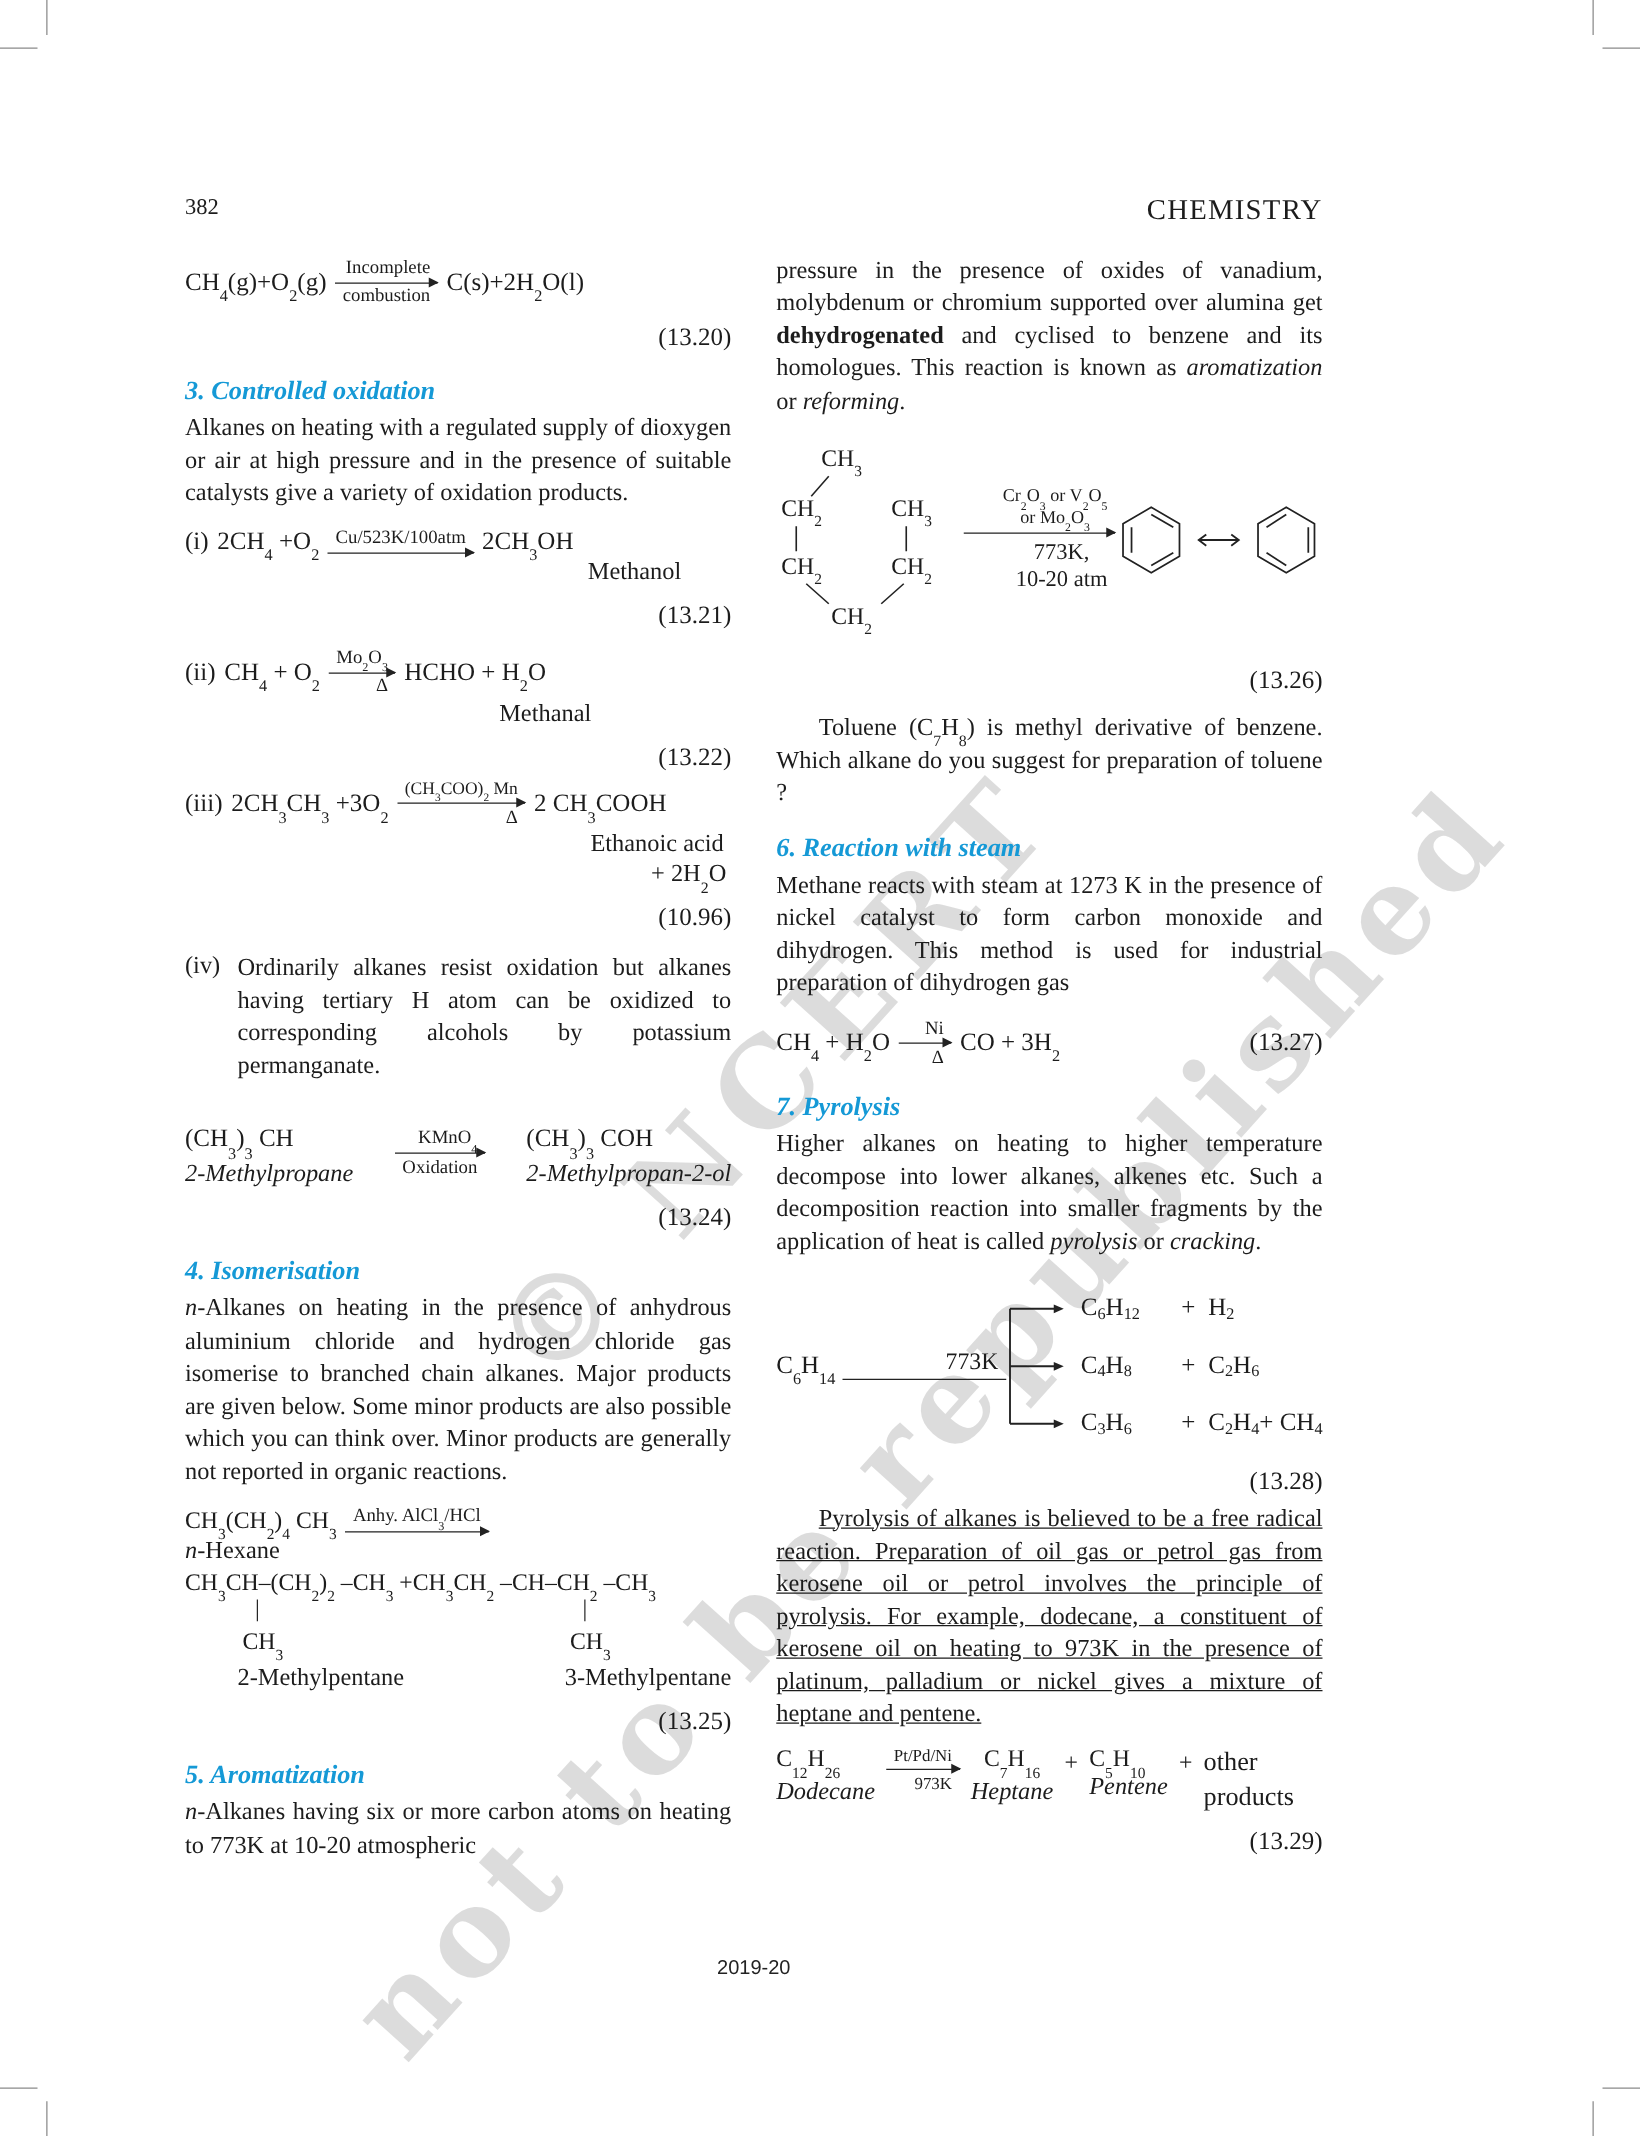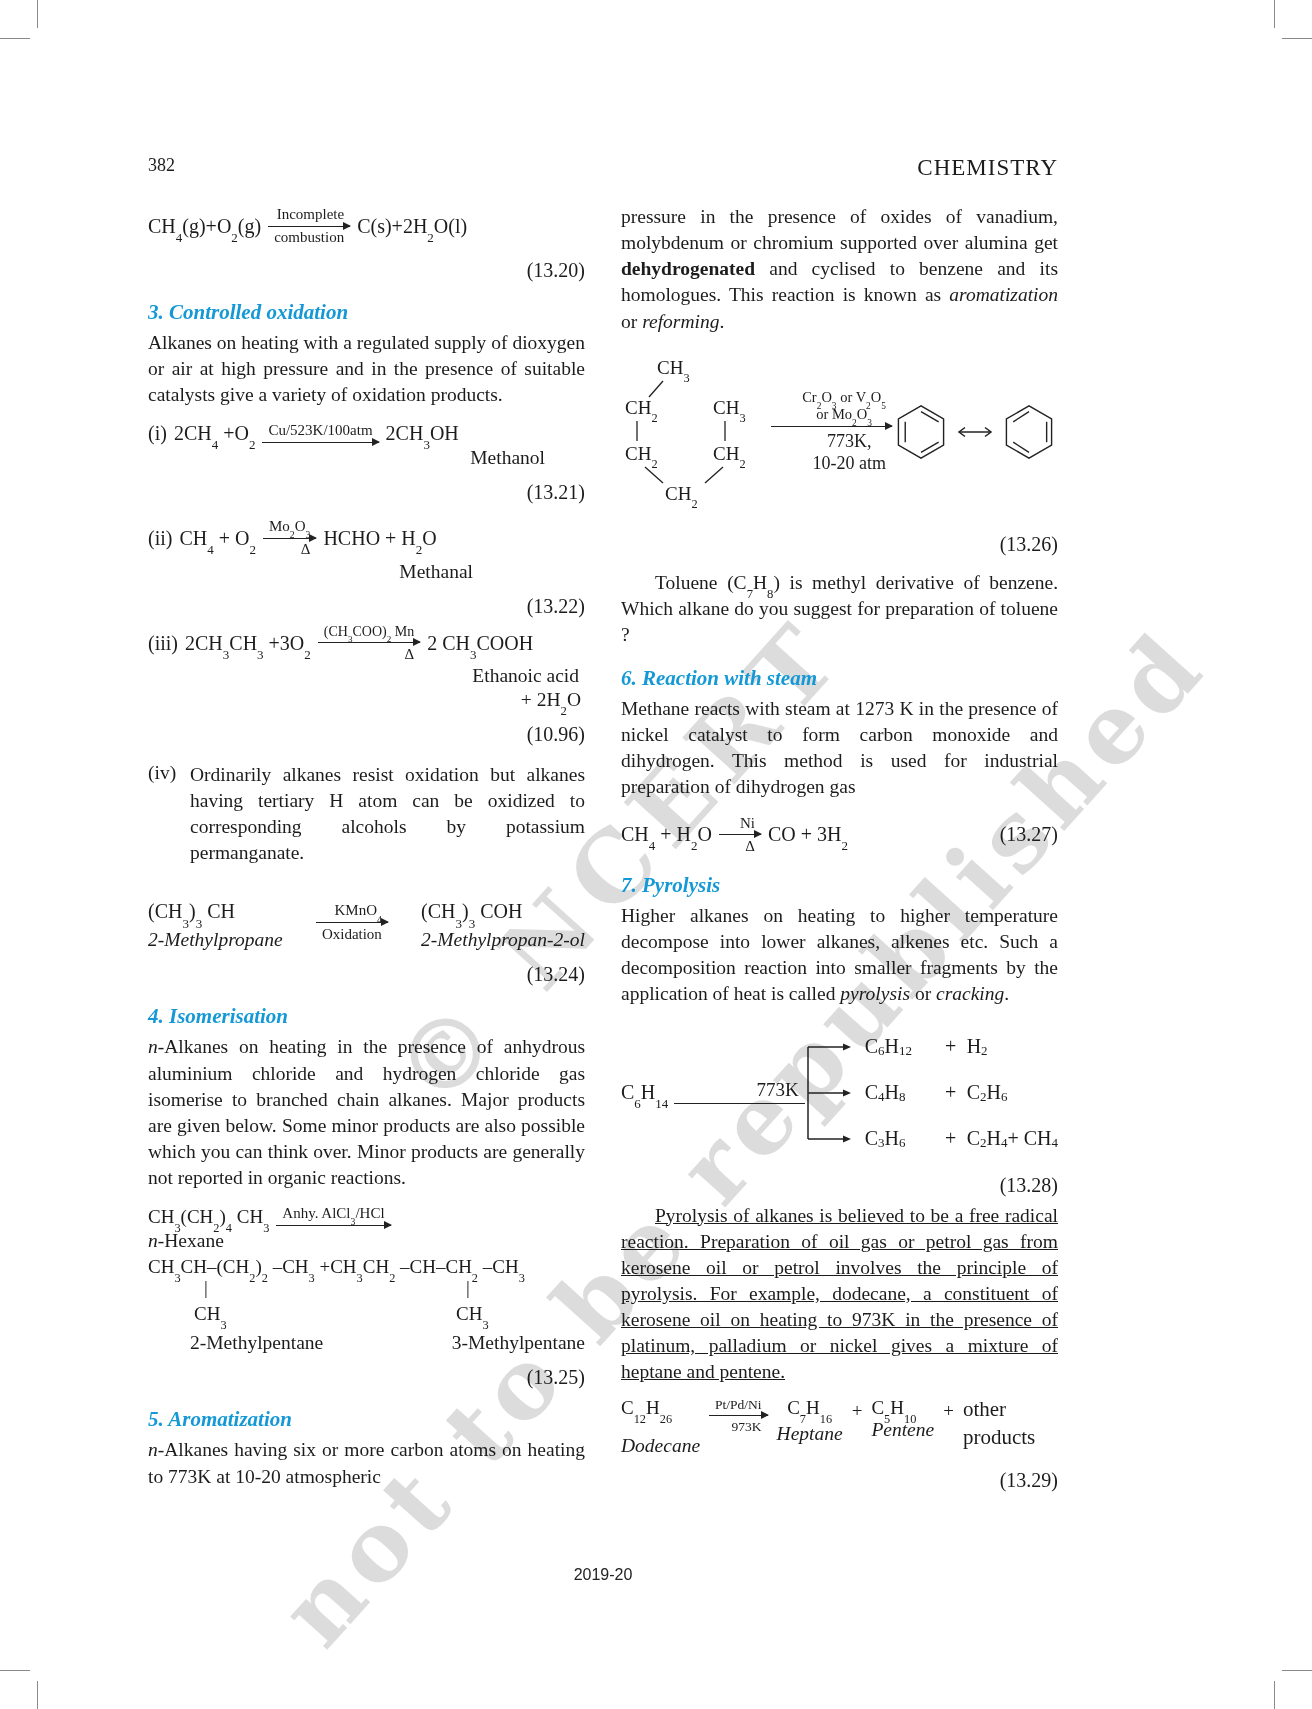--- a/index.html
+++ b/index.html
@@ -315,21 +315,21 @@
           <span class="cell">C<sub>3</sub>H<sub>6</sub></span>
           <span class="cell pc">+</span>
           <span class="cell">C<sub>2</sub>H<sub>4</sub> + CH<sub>4</sub></span>
         </div>
       </div>
       <div class="eqnum">(13.28)</div>
 
       <p class="body ind" style="margin-top:6px;text-decoration:underline;">Pyrolysis of alkanes is believed to be a free radical reaction. Preparation of oil gas or petrol gas from kerosene oil or petrol involves the principle of pyrolysis. For example, dodecane, a constituent of kerosene oil on heating to 973K in the presence of platinum, palladium or nickel gives a mixture of heptane and pentene.</p>
 
       <div class="eqcols" style="gap:9px;margin-top:12px;">
-        <span class="stack" style="align-items:flex-start;gap:16px;">
+        <span class="stack" style="align-items:flex-start;gap:4px;">
           <span class="chem" style="font-size:19px;">C<sub>12</sub>H<sub>26</sub></span>
           <span class="nm">Dodecane</span>
         </span>
         <span class="rarrow sm" style="margin-top:0;">
           <span class="ra-above">Pt/Pd/Ni</span>
           <span class="ra-shaft"></span>
           <span class="ra-below">973K</span>
         </span>
         <span class="stack" style="align-items:center;gap:4px;">
           <span class="chem" style="font-size:19px;">C<sub>7</sub>H<sub>16</sub></span>

